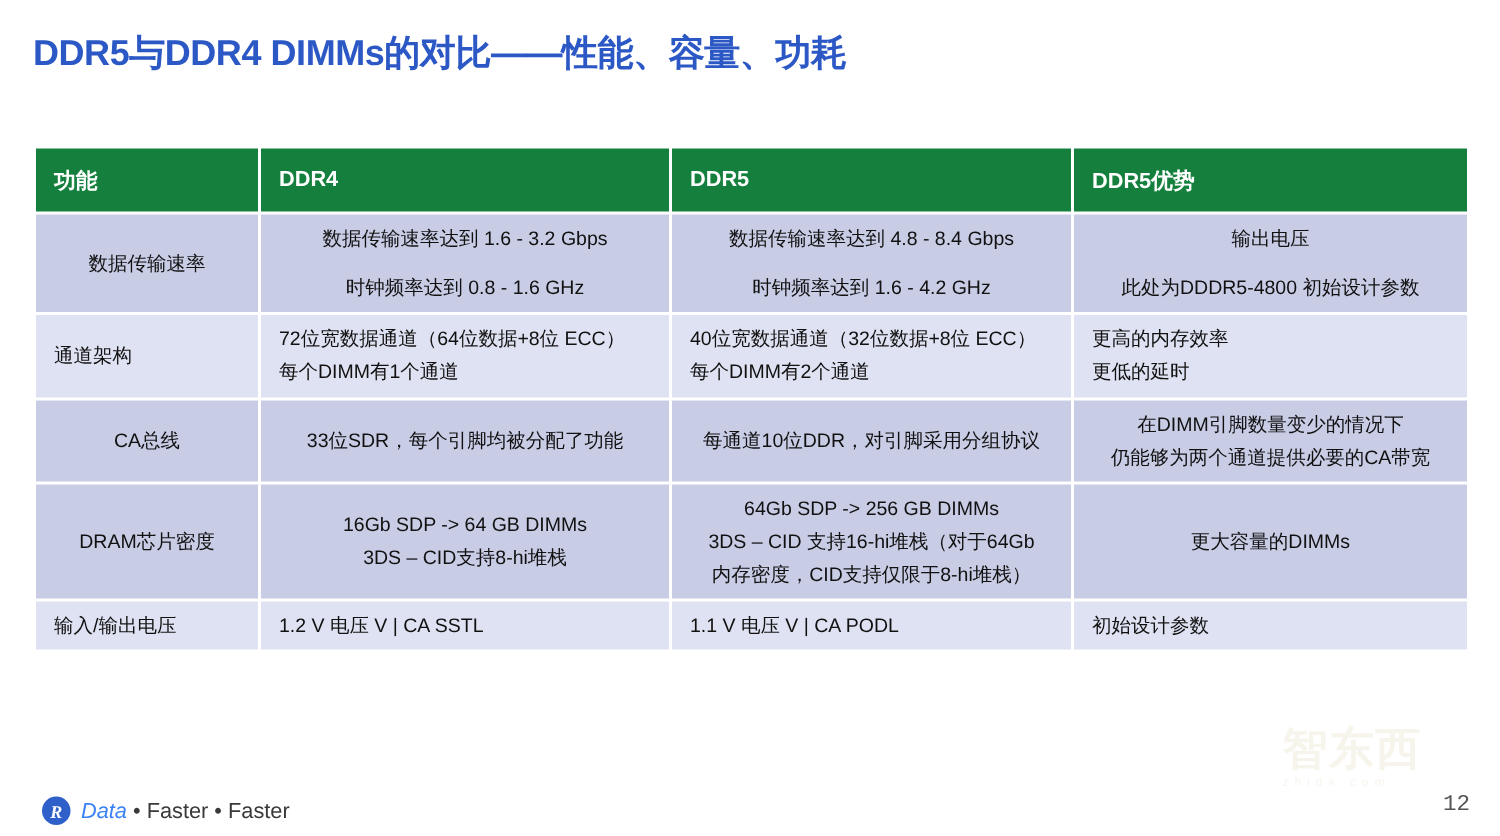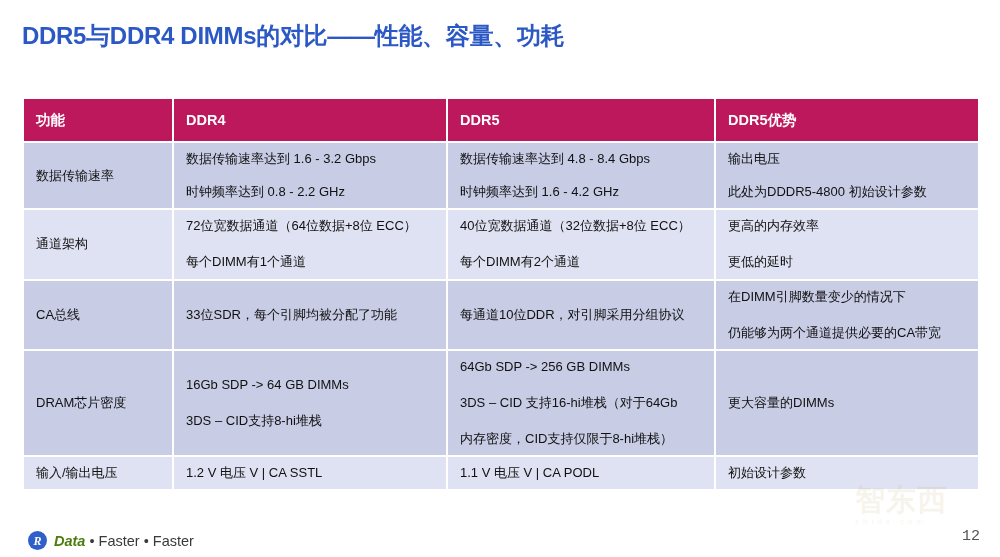--- a/index.html
+++ b/index.html
@@ -39,38 +39,38 @@
     border-collapse: collapse;
     table-layout: fixed;
   }
   .cmp-table th, .cmp-table td {
     vertical-align: middle;
     text-align: left;
     padding: 6px 12px;
     border: 2px solid #ffffff;
   }
   .cmp-table thead th {
-    background: #be185d;
+    background: #15803d;
     color: #ffffff;
     font-size: 14.5px;
     font-weight: bold;
     height: 34px;
     padding-top: 4px;
     padding-bottom: 4px;
   }
   .cmp-table tbody td {
     font-size: 13px;
     color: #111111;
     line-height: 1.55;
   }
-  .cmp-table tbody tr.row-dark td { background: #c8cce5; }
+  .cmp-table tbody tr.row-dark td { background: #c8cce5; text-align: center; }
   .cmp-table tbody tr.row-light td { background: #dfe2f2; }
 
   .cell-line { display: block; }
-  .cell-line + .cell-line { margin-top: 16px; }
+  .cell-line + .cell-line { margin-top: 2px; }
   .cell-gap + .cell-gap { margin-top: 13px; }
 
   
   col.c1 { width: 150px; }
   col.c2 { width: 274px; }
   col.c3 { width: 268px; }
   col.c4 { width: 264px; }
 
   
   .footer-logo {
@@ -95,23 +95,23 @@
     display: flex;
     align-items: center;
     justify-content: center;
     line-height: 1;
   }
   .logo-word {
     font-size: 14.5px;
     color: #3a3a3a;
   }
   .logo-word .strong {
-    font-weight: bold;
+    font-weight: normal;
     font-style: italic;
-    color: #4d7c0f;
+    color: #3b82f6;
   }
 
   .page-number {
     position: absolute;
     right: 20px;
     top: 528px;
     font-size: 15px;
     color: #555555;
     font-family: Liberation Mono, monospace;
   }
@@ -158,21 +158,21 @@
       <th>DDR4</th>
       <th>DDR5</th>
       <th>DDR5优势</th>
     </tr>
   </thead>
   <tbody>
       <tr class="row-dark">
         <td>数据传输速率</td>
         <td>
           <span class="cell-line cell-gap">数据传输速率达到 1.6 - 3.2 Gbps</span>
-          <span class="cell-line cell-gap">时钟频率达到 0.8 - 2.2 GHz</span>
+          <span class="cell-line cell-gap">时钟频率达到 0.8 - 1.6 GHz</span>
         </td>
         <td>
           <span class="cell-line cell-gap">数据传输速率达到 4.8 - 8.4 Gbps</span>
           <span class="cell-line cell-gap">时钟频率达到 1.6 - 4.2 GHz</span>
         </td>
         <td>
           <span class="cell-line cell-gap">输出电压</span>
           <span class="cell-line cell-gap">此处为DDDR5-4800 初始设计参数</span>
         </td>
       </tr>

